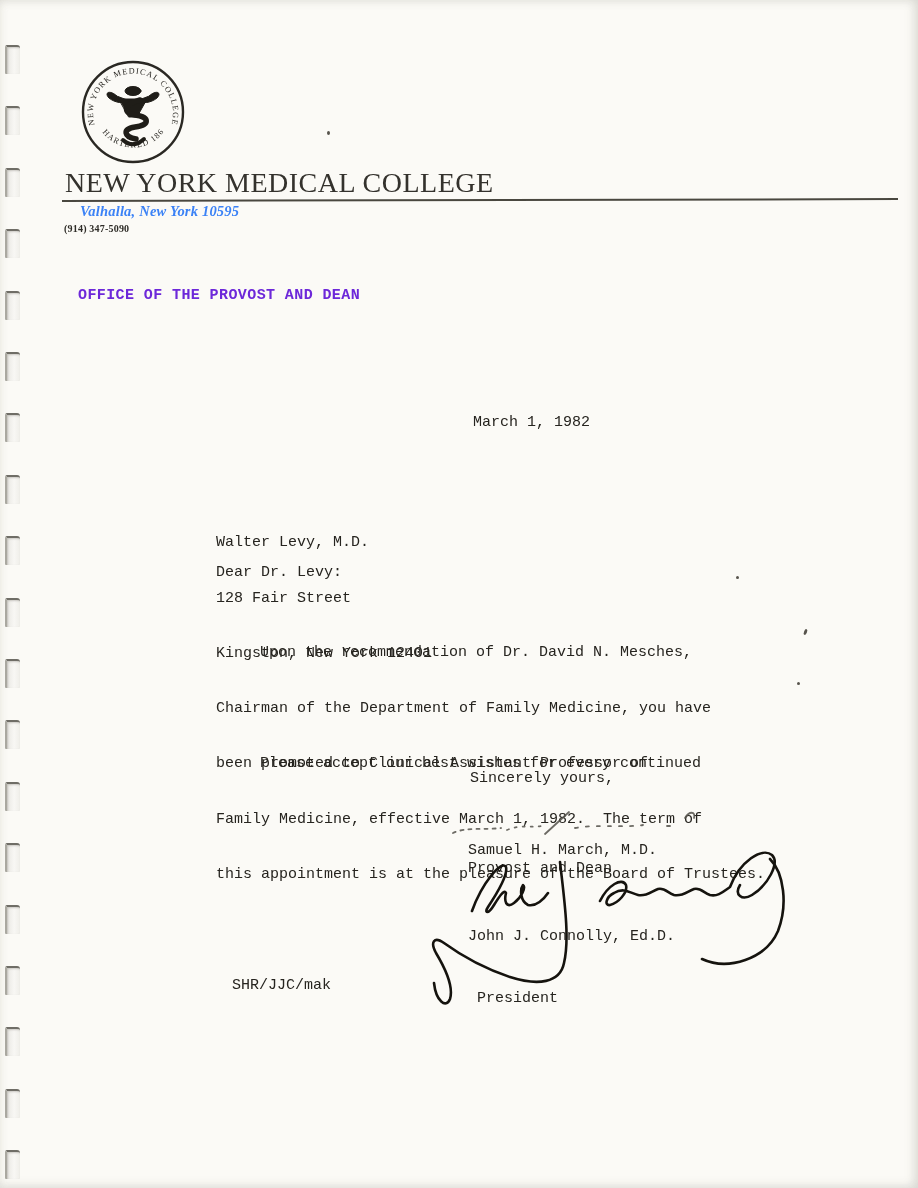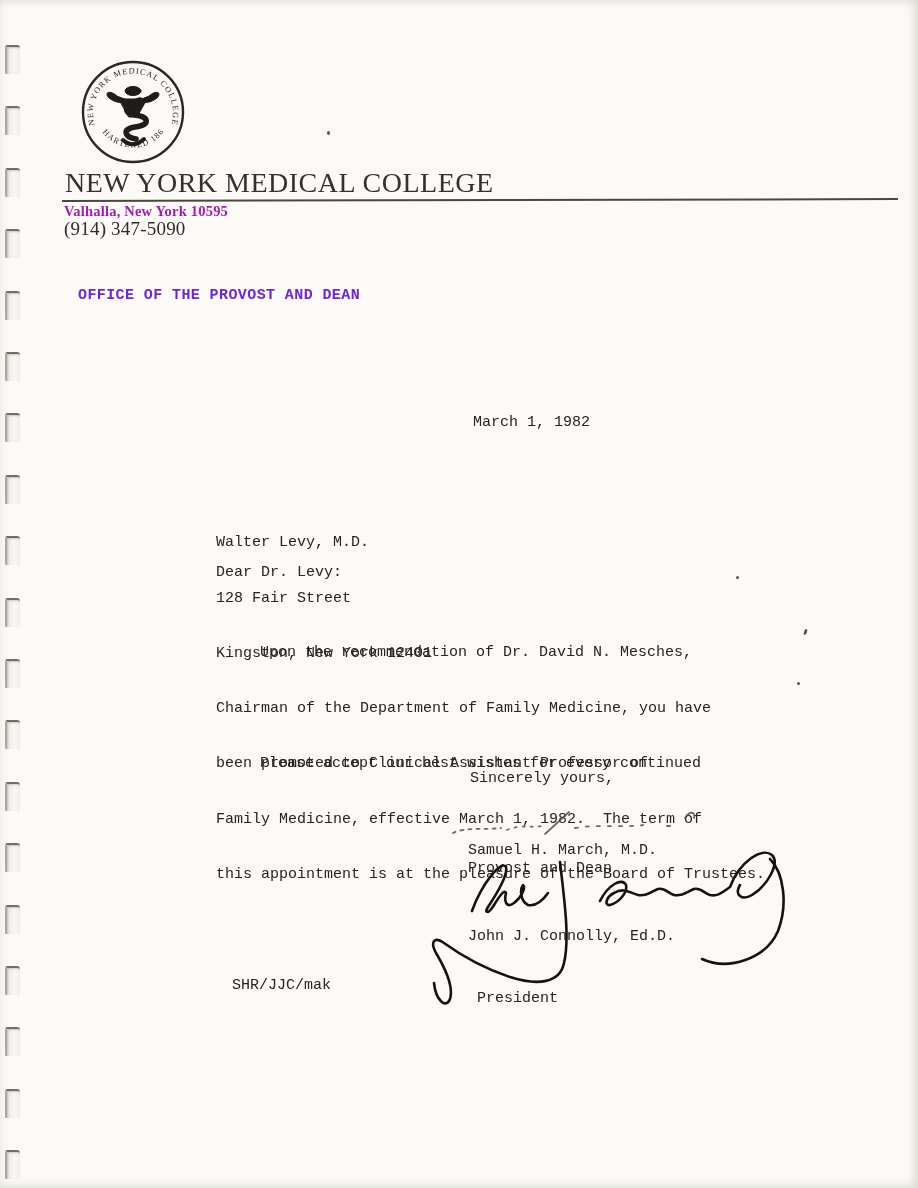--- a/index.html
+++ b/index.html
@@ -9,22 +9,22 @@
     box-shadow:inset -5px 0 10px rgba(140,138,130,.18), inset 0 -4px 10px rgba(140,138,130,.10), inset 0 3px 8px rgba(150,148,140,.08);
   }
   .abs{position:absolute;}
   .mono{font-size:15px;line-height:18.5px;white-space:pre;}
   .tline{white-space:pre;}
   .indent{padding-left:44px;}
   .serif{font-family:"Liberation Serif","DejaVu Serif",serif;}
 
   .college-name{left:65px;top:167px;font-size:28px;letter-spacing:.5px;color:#34322d;}
   .rule{left:62px;top:199px;width:836px;height:2px;background:#49473f;transform:rotate(-.12deg);}
-  .hq-line{left:64px;top:203px;font-size:14.5px;font-weight:bold;color:#a21caf;letter-spacing:.2px;line-height:17px;}
-  .phone-line{left:64px;top:220px;font-size:19px;font-weight:normal;color:#2e2c27;letter-spacing:.2px;line-height:17px;}
+  .hq-line{left:80px;top:203px;font-size:14.5px;font-weight:bold;color:#3b82f6;letter-spacing:.2px;line-height:17px;font-style:italic;}
+  .phone-line{left:64px;top:220px;font-size:10px;font-weight:bold;color:#2e2c27;letter-spacing:.2px;line-height:17px;}
   .office-line{left:78px;top:287px;font-size:15px;font-weight:bold;letter-spacing:.4px;color:#6d28d9;}
 
   .date-line{left:473px;top:414px;}
   .recipient{left:216px;top:497px;}
   .salutation{left:216px;top:564px;}
   .para1{left:216px;top:607px;}
   .para2{left:216px;top:718px;}
   .closing{left:470px;top:770px;text-align:right;}
   .sig1-name{left:468px;top:842px;}
   .sig1-title{left:468px;top:860px;}

